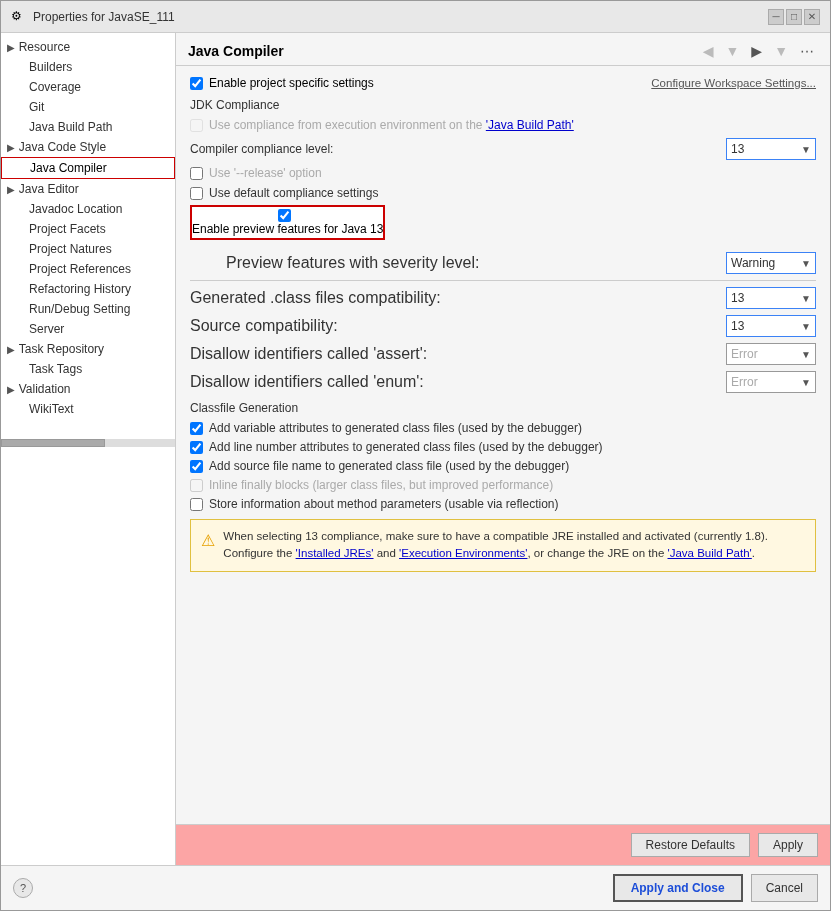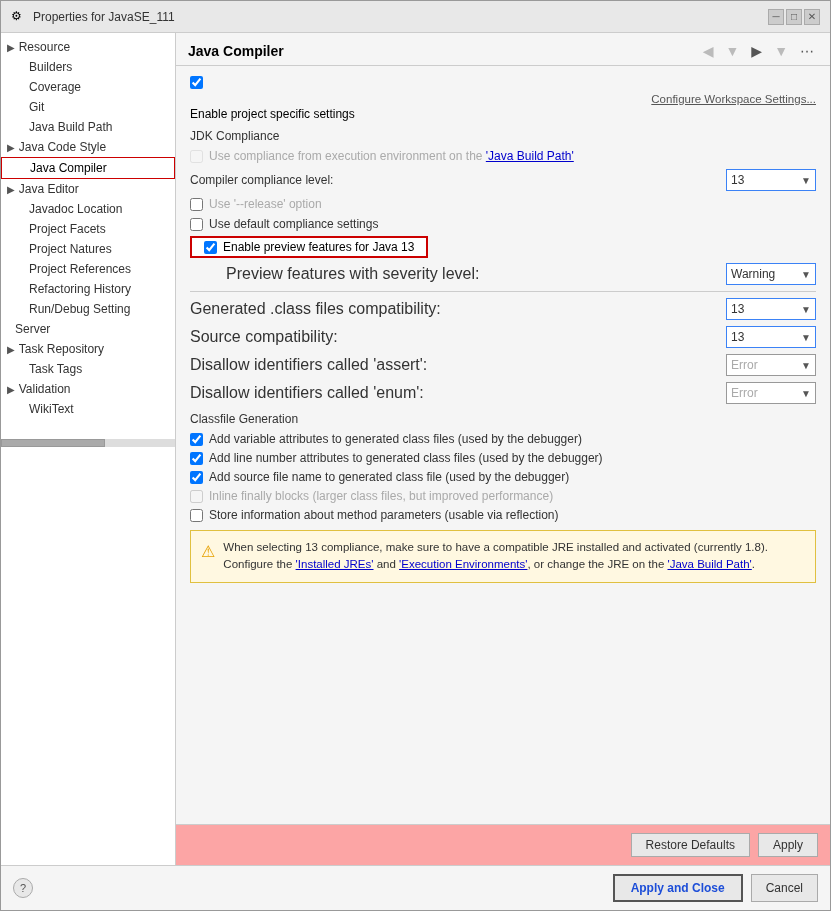--- a/index.html
+++ b/index.html
@@ -191,25 +191,26 @@
     }
     .checkbox-row.dimmed { color: #aaa; }
     .checkbox-row input[type="checkbox"] {
       margin-right: 6px;
       cursor: pointer;
     }
 
     .preview-row {
       display: flex;
       align-items: center;
-      margin-bottom: 5px;
-      padding: 2px 12px;
+      margin-bottom: 12px;
+      padding: 2px 0;
       border: 2px solid #cc0000;
       background: #fff;
       width: fit-content;
+      flex-direction: column;
     }
     .preview-row input[type="checkbox"] {
       margin-right: 6px;
       cursor: pointer;
     }
 
     .link-text {
       color: #0000cc;
       text-decoration: underline;
       cursor: pointer;
@@ -334,23 +335,22 @@
     }
 
     .enable-project-row {
       display: flex;
       align-items: center;
       justify-content: space-between;
       margin-bottom: 8px;
     }
     .enable-project-left {
       display: flex;
-      align-items: flex-start;
-      gap: 18px;
-      flex-direction: column;
+      align-items: center;
+      gap: 6px;
     }
     .configure-link {
       color: #555;
       font-size: 11.5px;
       text-decoration: underline;
       cursor: pointer;
     }
   </style>
 </head>
 <body>
@@ -392,21 +392,21 @@
       <div class="sidebar-item parent">
         <span class="chevron">▶</span>
         <span>Java Editor</span>
       </div>
       <div class="sidebar-item" style="padding-left:28px">Javadoc Location</div>
       <div class="sidebar-item" style="padding-left:28px">Project Facets</div>
       <div class="sidebar-item" style="padding-left:28px">Project Natures</div>
       <div class="sidebar-item" style="padding-left:28px">Project References</div>
       <div class="sidebar-item" style="padding-left:28px">Refactoring History</div>
       <div class="sidebar-item" style="padding-left:28px">Run/Debug Setting</div>
-      <div class="sidebar-item" style="padding-left:14px">Server</div>
+      <div class="sidebar-item" style="padding-left:28px">Server</div>
 
       <div class="sidebar-item parent">
         <span class="chevron">▶</span>
         <span>Task Repository</span>
       </div>
       <div class="sidebar-item" style="padding-left:28px">Task Tags</div>
 
       <div class="sidebar-item parent">
         <span class="chevron">▶</span>
         <span>Validation</span>

